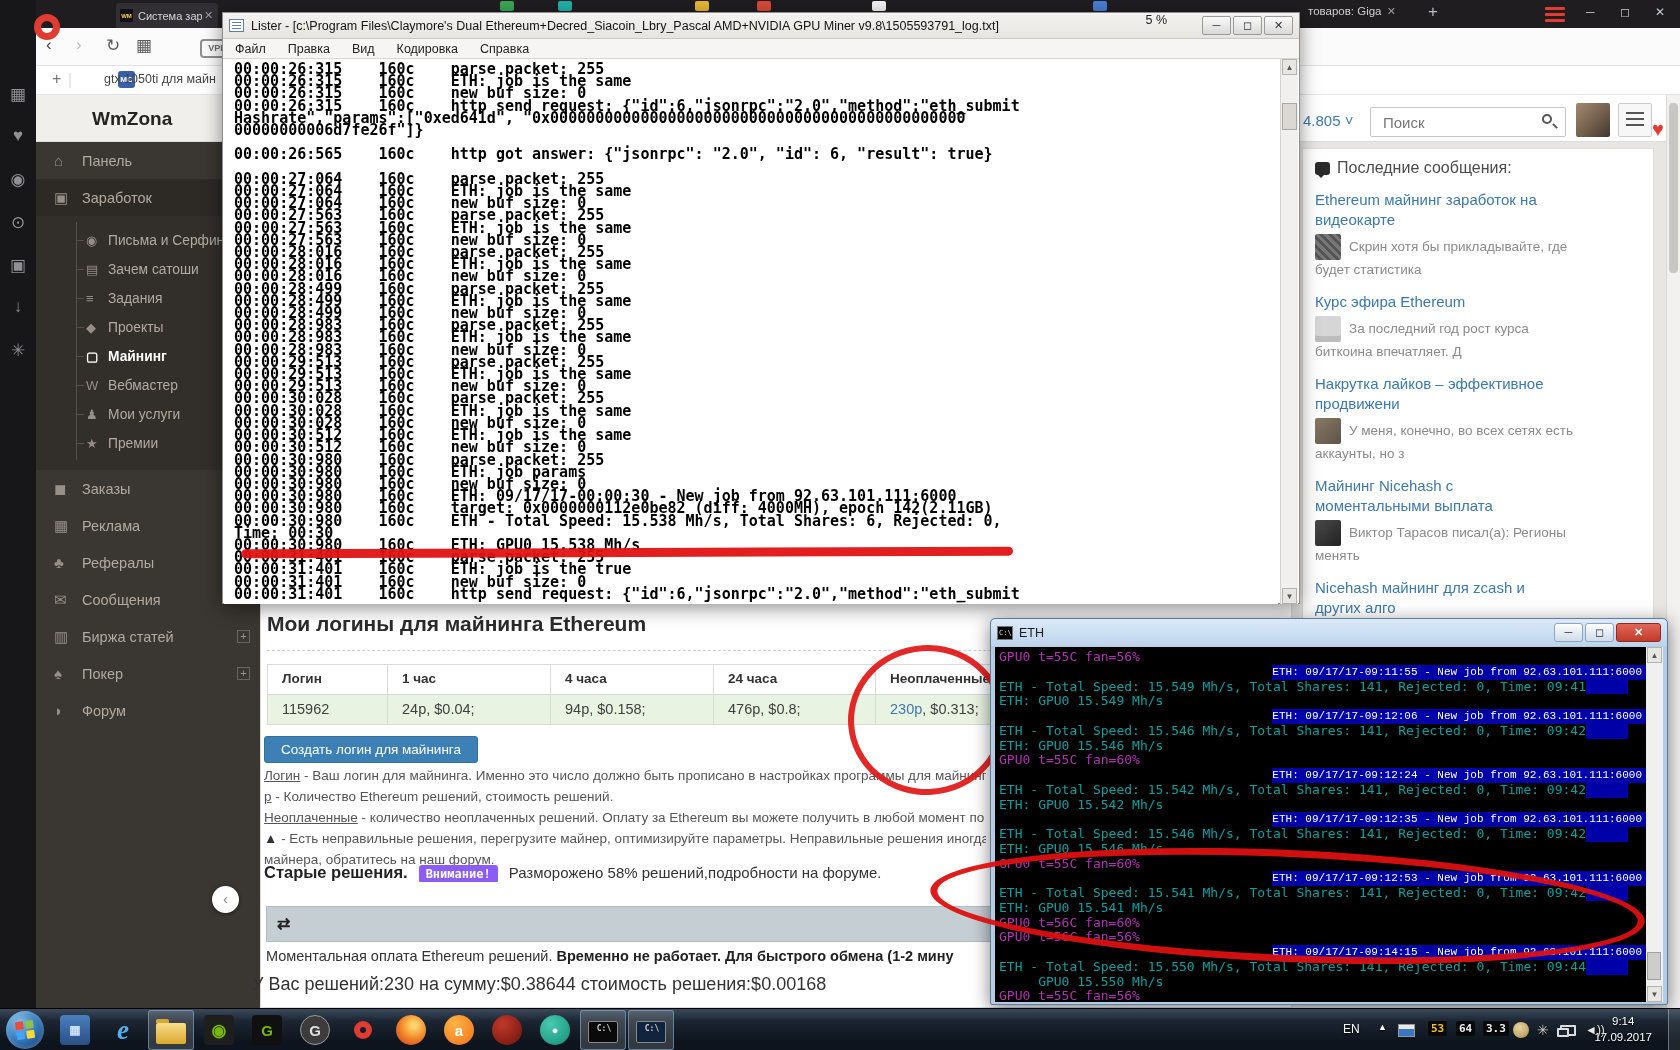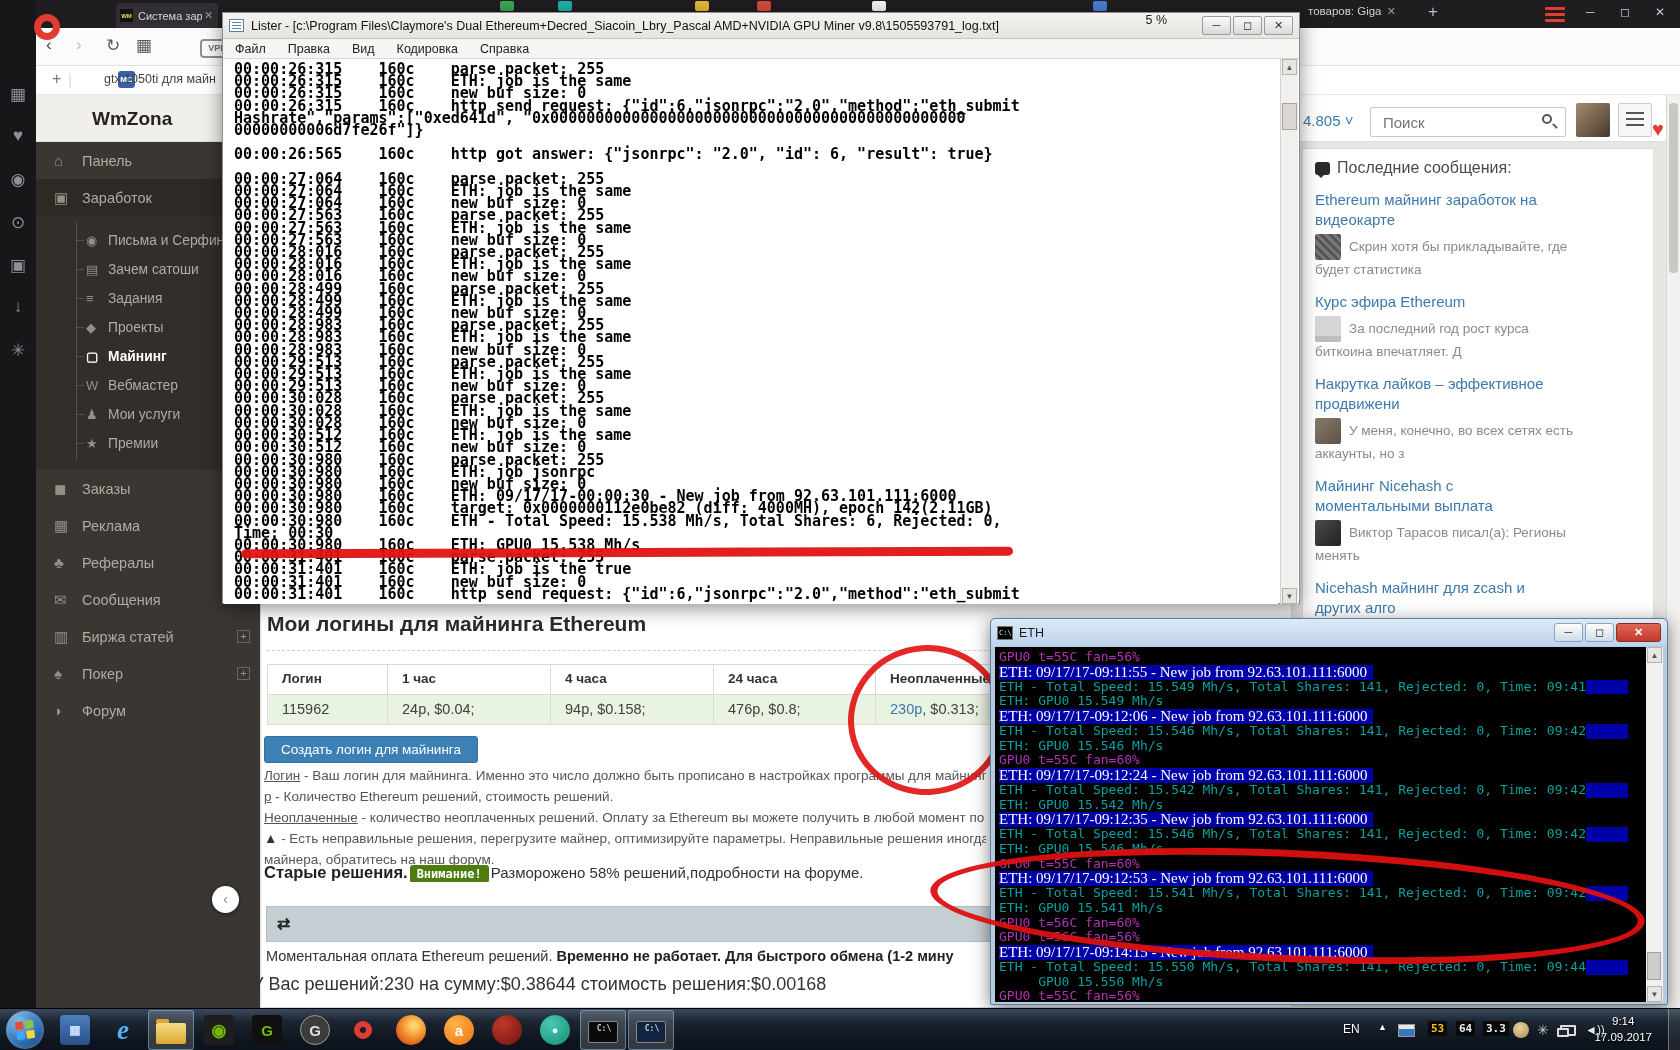--- a/index.html
+++ b/index.html
@@ -82,21 +82,21 @@
   #redcircle { left:848px; top:645px; width:158px; height:150px; border:6px solid #e11818; border-radius:50%;
      transform:rotate(-4deg); opacity:.93; z-index:4;}
   #createbtn { left:264px; top:736px; width:214px; height:27px; background:#3d80b5; border:1px solid #356f9e;
      border-radius:3px; color:#fff; font-size:13.5px; text-align:center; line-height:25px; z-index:1; cursor:pointer;}
   #notes { left:264px; top:768px; width:722px; height:105px; overflow:hidden; z-index:1;}
   .note { height:21px; font-size:13.5px; color:#555; white-space:nowrap; }
   .note .term { text-decoration:underline; }
   .note .tri { text-decoration:none; color:#333; }
   #oldsol { left:264px; top:863px; z-index:1; white-space:nowrap; width:722px; overflow:hidden;}
   #oldsol b { font-size:16.5px; color:#222; }
-  #oldsol .badge { background:#4d7c0f; color:#fff; font-size:12px; font-weight:bold; padding:2px 7px; border-radius:3px; margin:0 2px;}
+  #oldsol .badge { background:#8b5cf6; color:#fff; font-size:12px; font-weight:bold; padding:2px 7px; border-radius:3px; margin:0 11px;}
   #oldsol .rest { font-size:15px; color:#333; }
   #boxborder { left:262px; top:662px; width:1015px; height:235px; border:1px solid #e6e6e6; z-index:0;}
   #graybar { left:266px; top:906px; width:1010px; height:36px; background:#c5ced3; border:1px solid #b2bcc2; z-index:1;
      color:#222; font-size:16px; font-weight:bold; line-height:34px; padding-left:10px;}
   #instant { left:266px; top:948px; width:722px; overflow:hidden; white-space:nowrap; font-size:14.5px; color:#333; z-index:1;}
   #instant b { color:#222; }
   #balline { left:252px; top:974px; font-size:18px; color:#333; z-index:1; white-space:nowrap;}
 
   
   #forumcard { left:1302px; top:148px; width:352px; height:858px; background:#fff; border:1px solid #ddd; z-index:1; padding:10px 14px 0 12px;}
@@ -148,21 +148,21 @@
      font-family:"DejaVu Sans Mono",monospace; line-height:12px; padding-left:1px; margin-right:6px;}
   #ctext { font-size:12.5px; color:#1b1b1b; flex:1; }
   .cbtn { height:19px; border:1px solid #8fa4bd; background:linear-gradient(#fdfdfd,#cfdcea); border-radius:3px;
      width:29px; font-size:11px; color:#333; text-align:center; line-height:17px; margin-left:2px;}
   .cbtn.close { width:45px; background:linear-gradient(#e0675a,#c13b2a); border-color:#8b2d20; color:#fff; font-weight:bold;}
   #cclient { position:absolute; left:4px; top:28px; width:653px; height:355px; background:#000; overflow:hidden; padding:3px 0 0 4px;}
   .c-line { font-family:"DejaVu Sans Mono", monospace; font-size:13px; line-height:14.75px; white-space:pre; }
   .c-gpu { color:#b233b2; }
   .c-info { color:#0aa0a0; }
   .c-job { color:#fff; background:#0000a8; display:inline-block; padding-right:6px; }
-  .jobwrap { font-family:Liberation Serif, serif; font-size:15px; line-height:14.75px; white-space:pre;}
+  .jobwrap { font-family:Liberation Mono, monospace; font-size:11px; line-height:14.75px; white-space:pre;text-align:right;}
   .blk { display:inline-block; width:42px; background:#0000a8; }
   #cscroll { position:absolute; right:4px; top:28px; width:17px; height:355px; background:#f0f0f0;}
   #cthumb { position:absolute; left:1px; top:305px; width:14px; height:28px; background:#cdcdcd; border:1px solid #a0a0a0;}
   #credellipse { left:930px; top:850px; width:715px; height:112px; border:7px solid #dc1010; border-radius:50%;
      transform:rotate(2.5deg); z-index:8; opacity:.95;}
 
   
   #taskbar { left:0; top:1008px; width:1680px; height:42px; z-index:10;
      background:linear-gradient(#3a4a5d,#1b2531 30%,#0d141d 80%); border-top:1px solid #000;}
   #orb { position:absolute; left:6px; top:2px; width:38px; height:38px; border-radius:50%;
@@ -453,21 +453,21 @@
         <div class="log-line">00:00:28:983    160c    new buf size: 0</div>
         <div class="log-line">00:00:29:513    160c    parse packet: 255</div>
         <div class="log-line">00:00:29:513    160c    ETH: job is the same</div>
         <div class="log-line">00:00:29:513    160c    new buf size: 0</div>
         <div class="log-line">00:00:30:028    160c    parse packet: 255</div>
         <div class="log-line">00:00:30:028    160c    ETH: job is the same</div>
         <div class="log-line">00:00:30:028    160c    new buf size: 0</div>
         <div class="log-line">00:00:30:512    160c    ETH: job is the same</div>
         <div class="log-line">00:00:30:512    160c    new buf size: 0</div>
         <div class="log-line">00:00:30:980    160c    parse packet: 255</div>
-        <div class="log-line">00:00:30:980    160c    ETH: job jsonrpc</div>
+        <div class="log-line">00:00:30:980    160c    ETH: job params</div>
         <div class="log-line">00:00:30:980    160c    new buf size: 0</div>
         <div class="log-line">00:00:30:980    160c    ETH: 09/17/17-00:00:30 - New job from 92.63.101.111:6000</div>
         <div class="log-line">00:00:30:980    160c    target: 0x0000000112e0be82 (diff: 4000MH), epoch 142(2.11GB)</div>
         <div class="log-line">00:00:30:980    160c    ETH - Total Speed: 15.538 Mh/s, Total Shares: 6, Rejected: 0,</div>
         <div class="log-line">Time: 00:30</div>
         <div class="log-line">00:00:30:980    160c    ETH: GPU0 15.538 Mh/s</div>
         <div class="log-line">00:00:31:401    160c    parse packet: 255</div>
         <div class="log-line">00:00:31:401    160c    ETH: job is the true</div>
         <div class="log-line">00:00:31:401    160c    new buf size: 0</div>
         <div class="log-line">00:00:31:401    160c    http send request: {"id":6,"jsonrpc":"2.0","method":"eth_submit</div>

